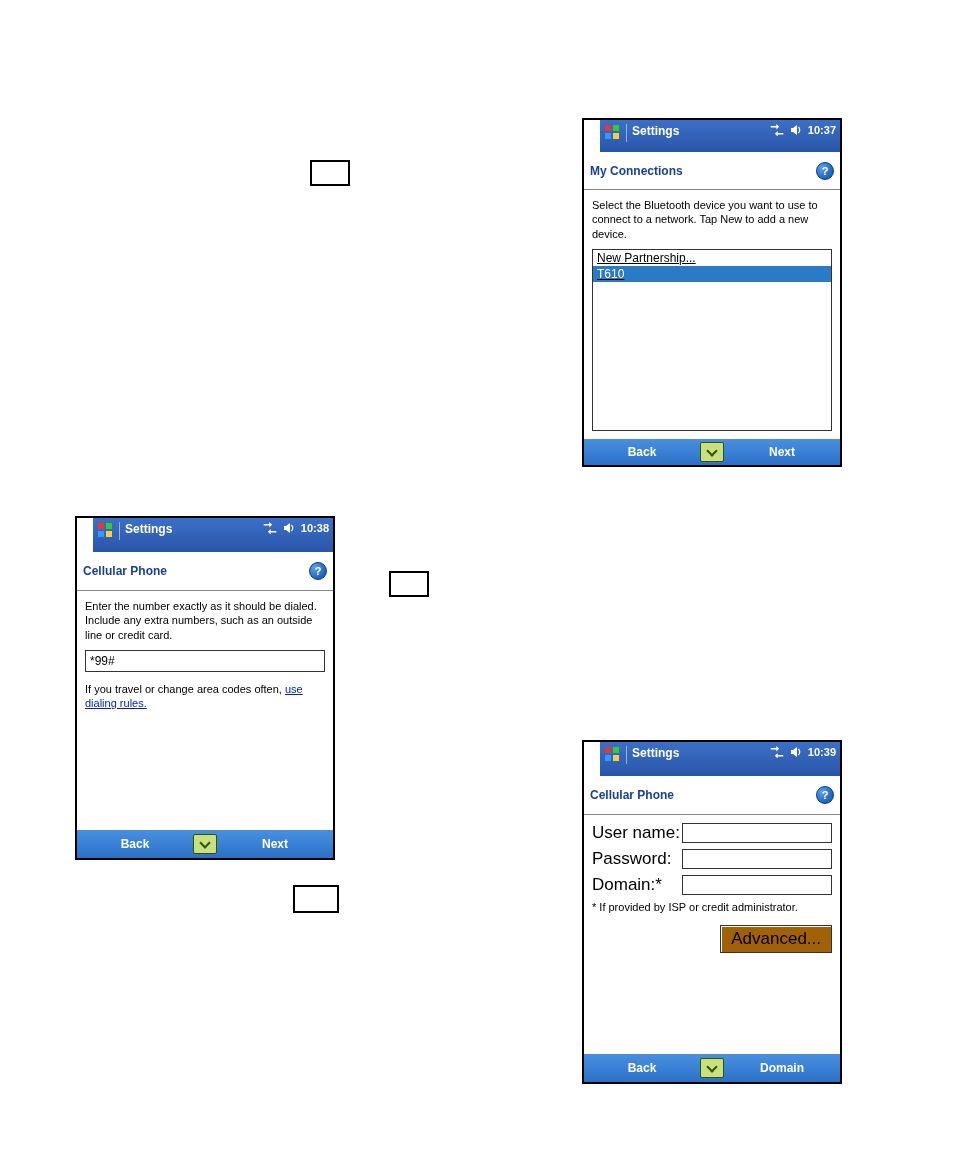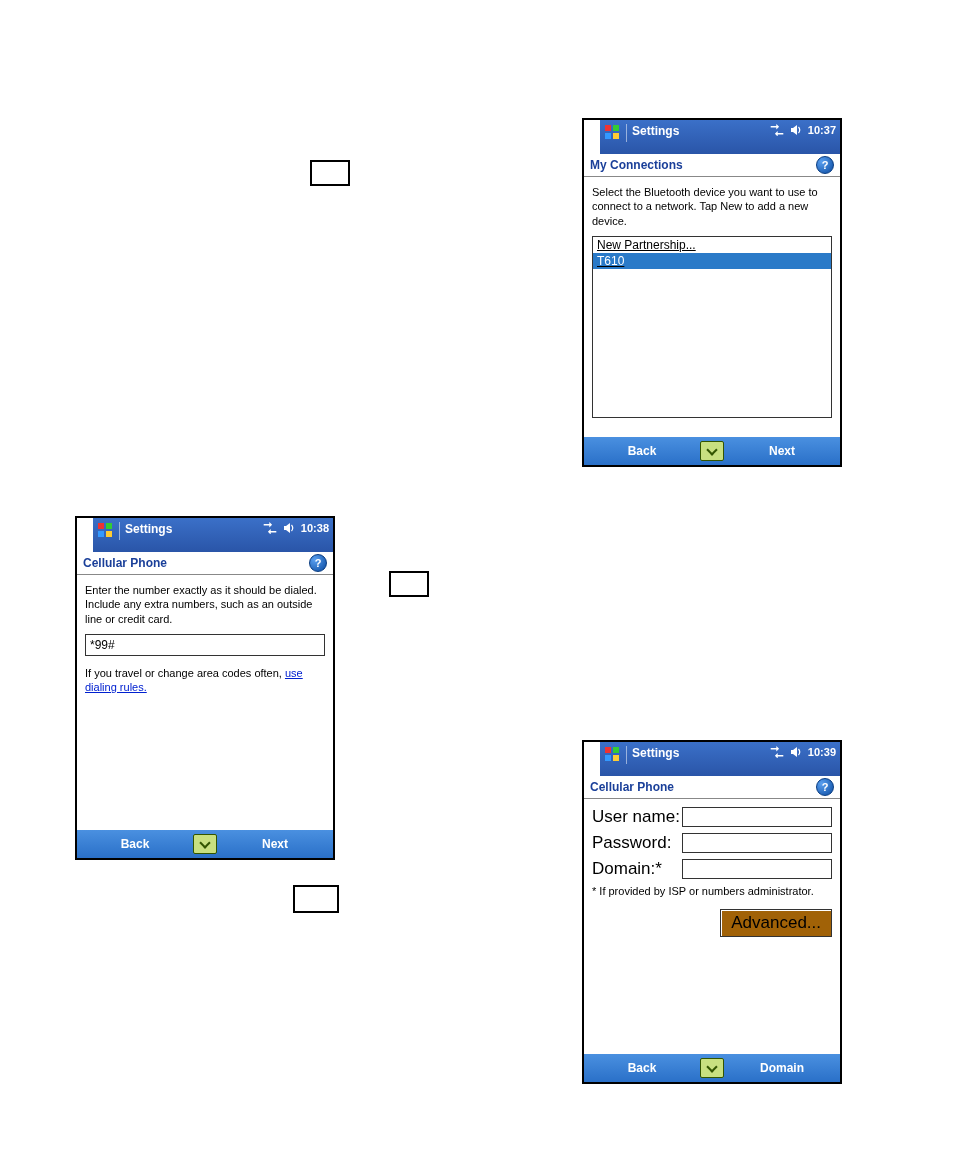--- a/index.html
+++ b/index.html
@@ -56,21 +56,21 @@
     gap: 6px;
     font-size: 11px;
     font-weight: bold;
   }
   .subheader {
     background: #fff;
     border-bottom: 1px solid #888;
     height: 22px;
     display: flex;
     align-items: center;
-    padding: 0 6px;
+    padding: 8px 6px;
     font-size: 12px;
     font-weight: bold;
     color: #1a3f99;
   }
   .subheader .help-icon {
     margin-left: auto;
     width: 16px;
     height: 16px;
     border-radius: 50%;
     background: radial-gradient(circle at 30% 30%, #5aa0f0, #0a4aa0);
@@ -323,21 +323,21 @@
       <div class="field"></div>
     </div>
     <div class="form-row">
       <label>Password:</label>
       <div class="field"></div>
     </div>
     <div class="form-row">
       <label>Domain:*</label>
       <div class="field"></div>
     </div>
-    <div class="note">* If provided by ISP or numbers administrator.</div>
+    <div class="note">* If provided by ISP or credit administrator.</div>
     <div class="adv-btn-wrap">
       <div class="adv-btn">Advanced...</div>
     </div>
   </div>
   <div class="bottombar">
     <div class="btn">Back</div>
     <div class="center-icon" izdat=""></div>
     <div class="btn">Domain</div>
   </div>
 </div>

